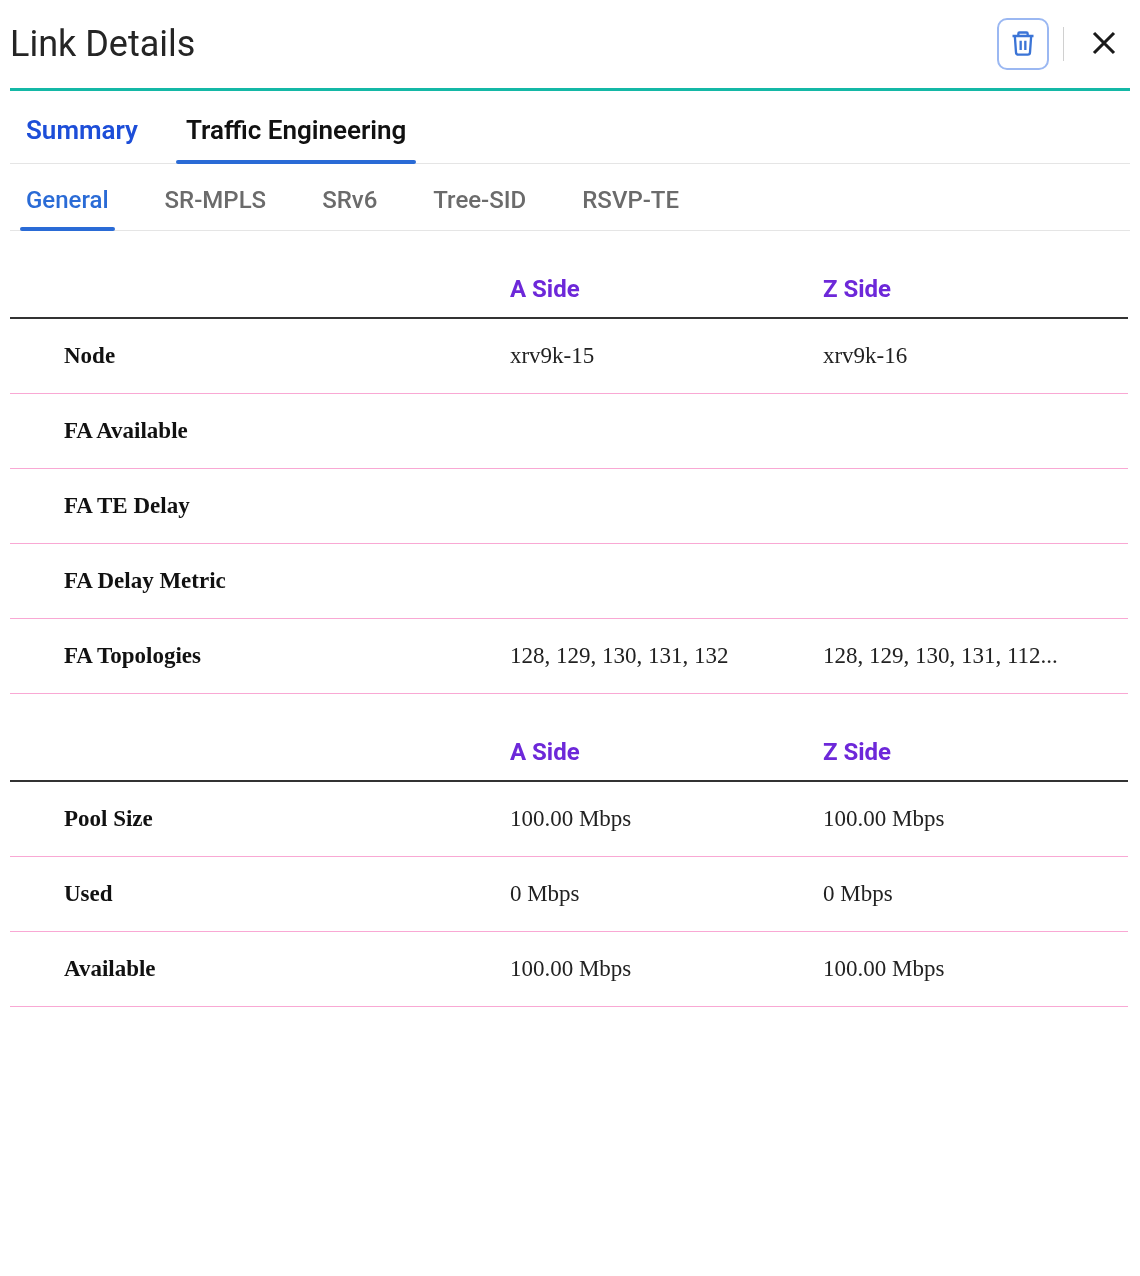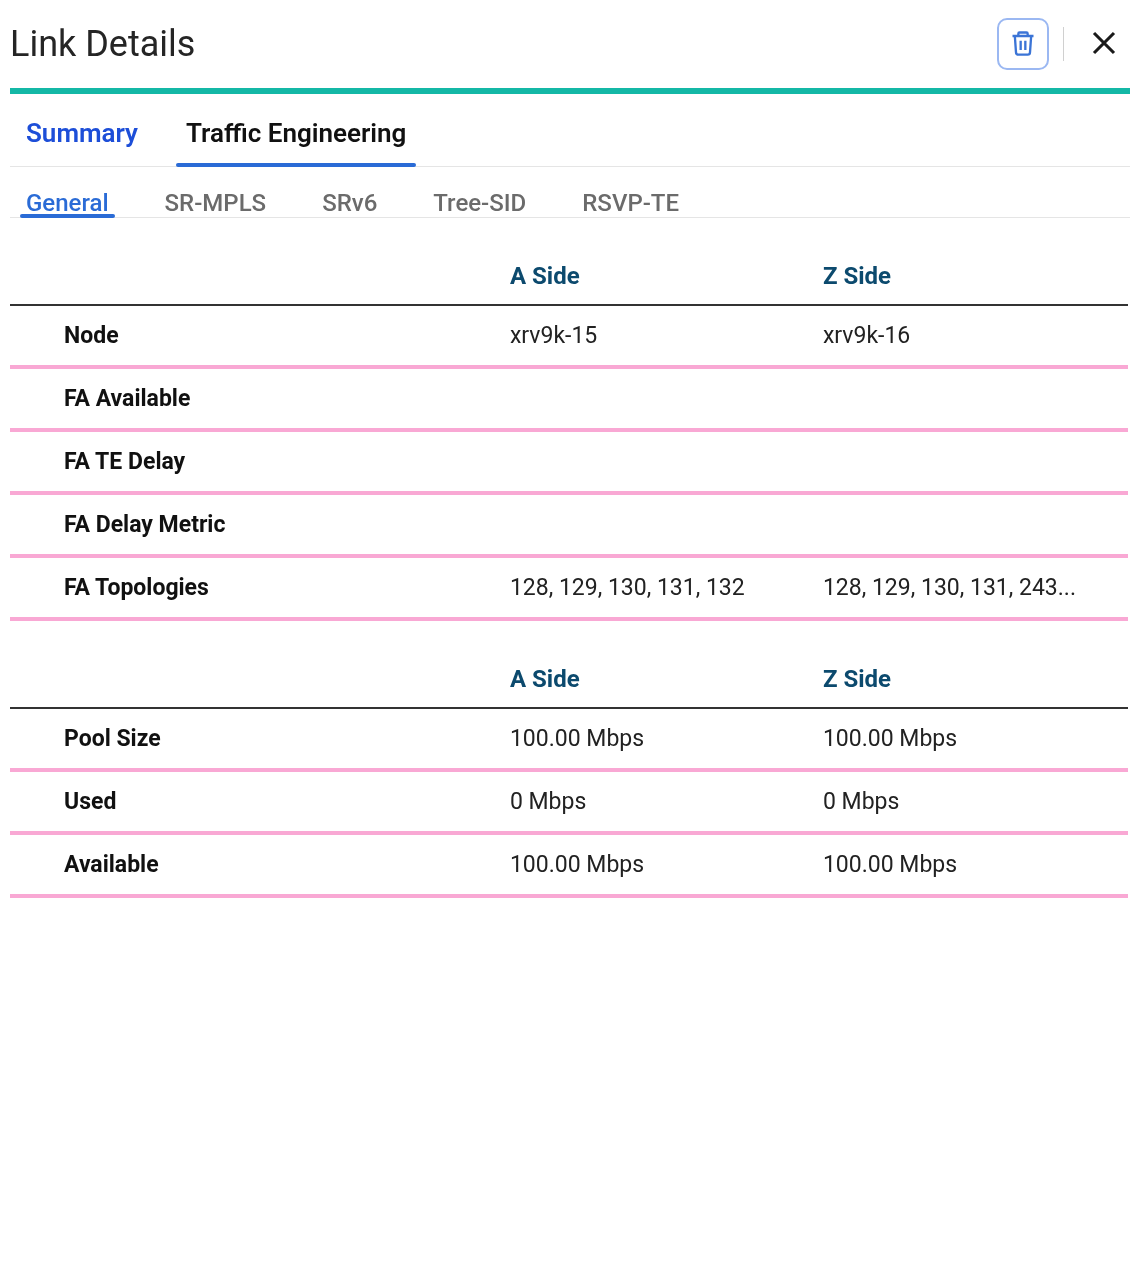--- a/index.html
+++ b/index.html
@@ -16,21 +16,21 @@
     overflow: hidden;
   }
   .panel {
     padding: 10px 10px 0 10px;
   }
   .header {
     display: flex;
     align-items: center;
     justify-content: space-between;
     padding: 8px 0 18px 0;
-    border-bottom: 6px solid #14b8a6;
+    border-bottom: 3px solid #14b8a6;
   }
   .header-title {
     font-size: 36px;
     font-weight: 400;
     color: #252525;
   }
   .header-actions {
     display: flex;
     align-items: center;
     gap: 14px;
@@ -99,20 +99,21 @@
   .tabs-secondary {
     display: flex;
     gap: 56px;
     padding: 22px 16px 0 16px;
     border-bottom: 1px solid #e5e5e5;
   }
   .tab-secondary {
     font-size: 24px;
     font-weight: 500;
     color: #6b6b6b;
+    padding-bottom: 16px;
     cursor: pointer;
     position: relative;
   }
   .tab-secondary.active {
     color: #2a6bd6;
   }
   .tab-secondary.active::after {
     content: "";
     position: absolute;
     left: -6px;
@@ -138,34 +139,35 @@
     width: 100%;
     border-collapse: collapse;
     margin-top: 30px;
   }
   .data-table th {
     text-align: left;
     font-size: 24px;
     font-weight: 700;
     padding: 14px 8px;
     border-bottom: 2px solid #333;
-    color: #0c4a6e;
+    color: #6d28d9;
   }
   .data-table th.col-label {
     width: 44%;
   }
   .data-table th.col-a, .data-table th.col-z {
     width: 28%;
   }
   .data-table td {
-    padding: 16px 8px;
-    border-bottom: 4px solid #f9a8d4;
+    padding: 24px 8px;
+    border-bottom: 1px solid #f9a8d4;
     font-size: 23px;
     color: #222;
     vertical-align: middle;
+    font-family: Liberation Serif, serif;
   }
   .data-table td.row-label {
     font-weight: 700;
     padding-left: 54px;
     color: #111;
   }
   .data-table td.cell-val {
     font-weight: 400;
   }
   .section-title {
@@ -249,21 +251,21 @@
         </tr>
         <tr>
           <td class="row-label">FA Delay Metric</td>
           <td class="cell-val"></td>
           <td class="cell-val"></td>
         </tr>
         <tr>
           <td class="row-label">FA Topologies</td>
           <td class="cell-val">128, 129, 130, 131, 132</td>
           <td class="cell-val">
-              <div class="truncate">128, 129, 130, 131, 243...</div>
+              <div class="truncate">128, 129, 130, 131, 112...</div>
             </td>
         </tr>
       </tbody>
     </table>
 
 
     <table class="data-table">
       <thead>
         <tr>
           <th class="col-label"></th>

